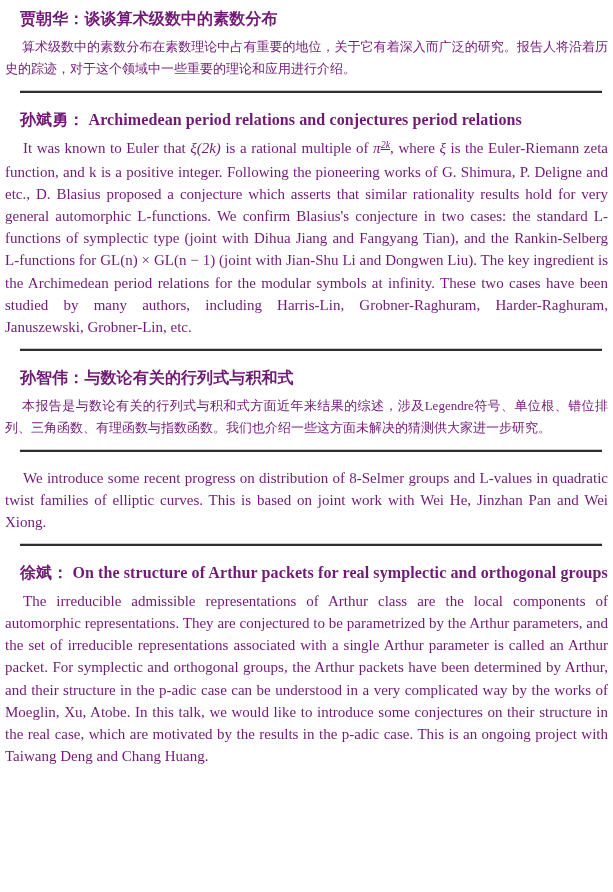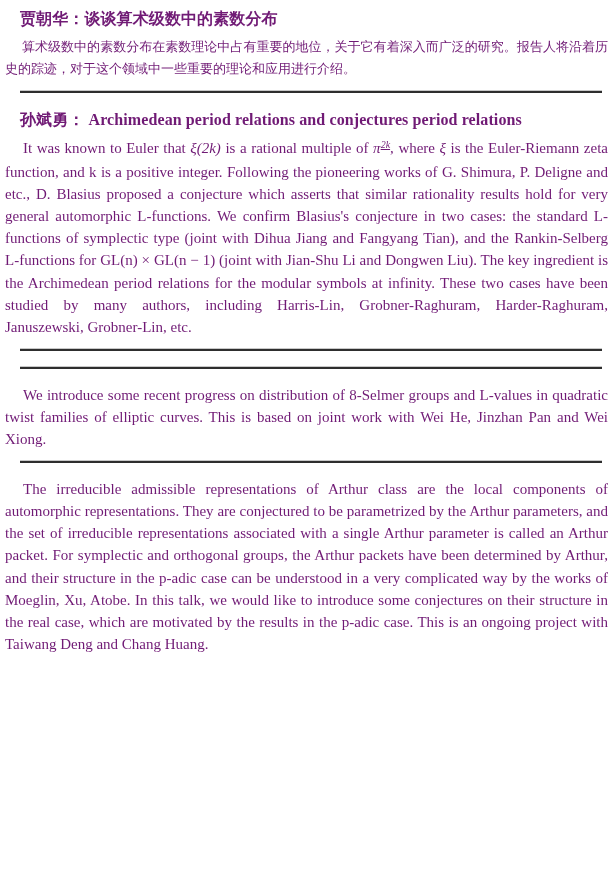--- a/index.html
+++ b/index.html
@@ -71,27 +71,30 @@
   <hr class="rule" style="border-bottom-color: rgb(46, 46, 46);">
 
   <section>
     <h2 class="talk-heading">孙斌勇： Archimedean period relations and conjectures period relations</h2>
     <p class="talk-abstract"><span>It was known to Euler that </span><span class="mi">ξ(2k)</span><span> is a rational multiple of </span><span class="mi">π</span><sup class="exp">2k</sup><span>, where </span><span class="mi">ξ</span><span> is the Euler-Riemann zeta function, and k is a positive integer. Following the pioneering works of G. Shimura, P. Deligne and etc., D. Blasius proposed a conjecture which asserts that similar rationality results hold for very general automorphic L-functions. We confirm Blasius's conjecture in two cases: the standard L-functions of symplectic type (joint with Dihua Jiang and Fangyang Tian), and the Rankin-Selberg L-functions for GL(n) × GL(n − 1) (joint with Jian-Shu Li and Dongwen Liu). The key ingredient is the Archimedean period relations for the modular symbols at infinity. These two cases have been studied by many authors, including Harris-Lin, Grobner-Raghuram, Harder-Raghuram, Januszewski, Grobner-Lin, etc.</span></p>
   </section>
 
   <hr class="rule" style="border-bottom-color: rgb(46, 46, 46);">
 
   <section>
+    <h2 class="talk-heading">孙智伟：与数论有关的行列式与积和式</h2>
+    <p class="talk-abstract cjk">本报告是与数论有关的行列式与积和式方面近年来结果的综述，涉及Legendre符号、单位根、错位排列、三角函数、有理函数与指数函数。我们也介绍一些这方面未解决的猜测供大家进一步研究。</p>
   </section>
 
   <hr class="rule" style="border-bottom-color: rgb(46, 46, 46);">
 
   <section>
     <p class="talk-abstract">We introduce some recent progress on distribution of 8-Selmer groups and L-values in quadratic twist families of elliptic curves. This is based on joint work with Wei He, Jinzhan Pan and Wei Xiong.</p>
   </section>
 
   <hr class="rule" style="border-bottom-color: rgb(46, 46, 46);">
 
   <section>
+    <h2 class="talk-heading">徐斌： On the structure of Arthur packets for real symplectic and orthogonal groups</h2>
     <p class="talk-abstract">The irreducible admissible representations of Arthur class are the local components of automorphic representations. They are conjectured to be parametrized by the Arthur parameters, and the set of irreducible representations associated with a single Arthur parameter is called an Arthur packet. For symplectic and orthogonal groups, the Arthur packets have been determined by Arthur, and their structure in the p-adic case can be understood in a very complicated way by the works of Moeglin, Xu, Atobe. In this talk, we would like to introduce some conjectures on their structure in the real case, which are motivated by the results in the p-adic case. This is an ongoing project with Taiwang Deng and Chang Huang.</p>
   </section>
 
 </div>
 
 </body></html>

